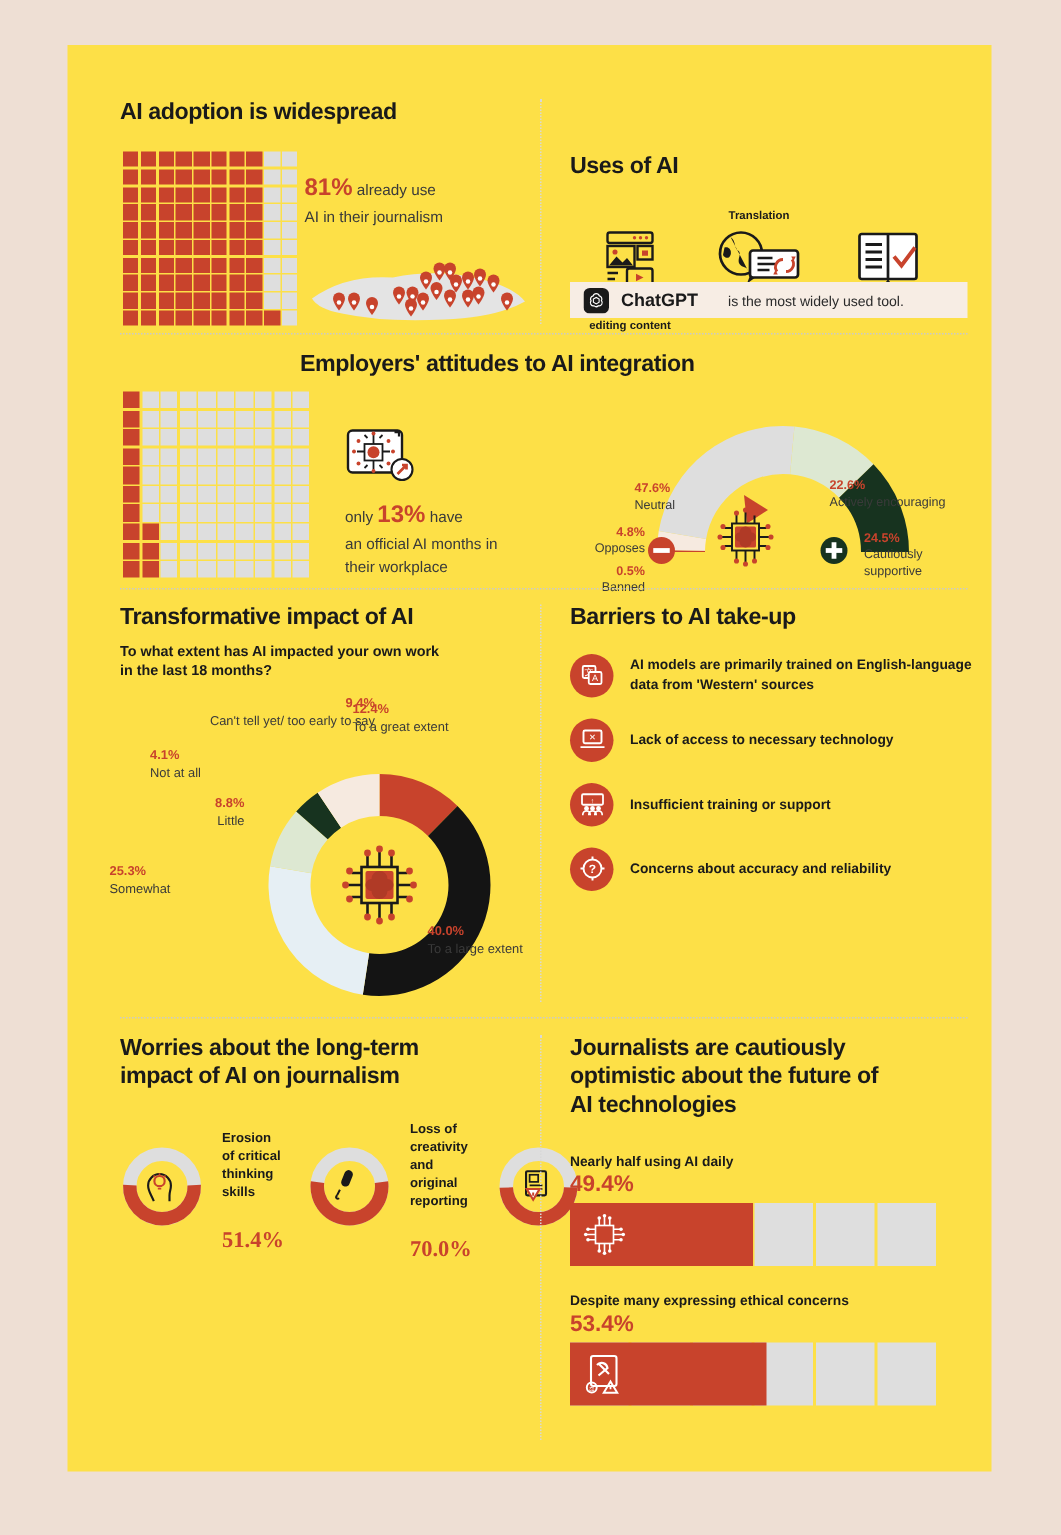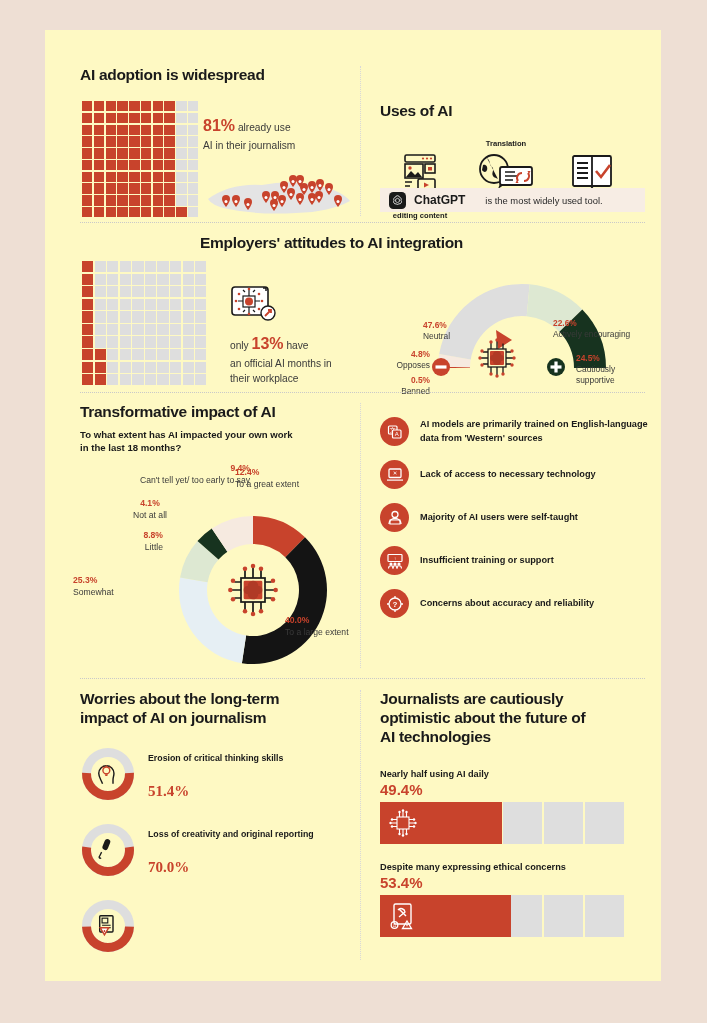--- a/index.html
+++ b/index.html
@@ -6,21 +6,21 @@
   html, body {
     width: 707px; height: 1023px;
     background: #EEDFD4;
     font-family: "Liberation Sans", sans-serif;
     overflow: hidden;
   }
   #card {
     position: absolute;
     left: 45px; top: 30px;
     width: 616px; height: 951px;
-    background: #fef9c3;
+    background: #fde047;
   }
   .sec { position: absolute; }
   h2.title {
     font-size: 15.5px; font-weight: bold; color: #1A1A1A;
     letter-spacing: -0.3px; line-height: 1.22;
   }
   .sub {
     font-size: 9.6px; font-weight: bold; color: #1A1A1A;
     line-height: 1.35; margin-top: 7px;
   }
@@ -616,39 +616,40 @@
   </svg>
 
   <div class="dlab" style="left:45px; top:433px; width:160px; text-align:right;">
     <div class="p">9.4%</div>
     <div class="t">Can't tell yet/ too early to say</div>
   </div>
   <div class="dlab" style="left:190px; top:437px; width:110px;">
     <div class="p">12.4%</div>
     <div class="t">To a great extent</div>
   </div>
-  <div class="dlab" style="left:55px; top:468px; width:100px; text-align:center;">
+  <div class="dlab" style="left:55px; top:468px; width:100px; text-align:left;">
     <div class="p">4.1%</div>
     <div class="t">Not at all</div>
   </div>
   <div class="dlab" style="left:38px; top:500px; width:80px; text-align:right;">
     <div class="p">8.8%</div>
     <div class="t">Little</div>
   </div>
   <div class="dlab" style="left:28px; top:545px; width:90px; text-align:left;">
     <div class="p">25.3%</div>
     <div class="t">Somewhat</div>
   </div>
   <div class="dlab" style="left:240px; top:585px; width:70px;">
     <div class="p">40.0%</div>
     <div class="t">To a large extent</div>
   </div>
 
   <div class="vr-dot" style="left:315px; top:373px; height:265px;"></div>
   <div class="sec" style="left:335px; top:373px; width:270px;">
+    <h2 class="title">Barriers to AI take-up</h2>
     <div id="barriers-list" style="margin-top:14px; display:flex; flex-direction:column; gap:14px;">
         <div class="barrier">
           <div class="bicon">
             <svg width="20" height="20" viewBox="0 0 20 20">
               <rect x="3.5" y="4" width="8.5" height="8" rx="1" fill="none" stroke="#fff" stroke-width="1.2"></rect>
               <text x="7.7" y="10.2" font-size="6" fill="#fff" text-anchor="middle" font-family="Liberation Sans">文</text>
               <rect x="7.5" y="8" width="8.5" height="8" rx="1" fill="#C8432C" stroke="#fff" stroke-width="1.2"></rect>
               <text x="11.7" y="14.3" font-size="6" fill="#fff" text-anchor="middle" font-family="Liberation Sans">A</text>
             </svg>
           </div>
@@ -660,30 +661,20 @@
               <rect x="4" y="4" width="12" height="8.5" rx="1" fill="none" stroke="#fff" stroke-width="1.3"></rect>
               <path d="M2 14.5h16v1.2H2z" fill="#fff"></path>
               <text x="10" y="10.3" font-size="5.5" fill="#fff" text-anchor="middle" font-family="Liberation Sans">✕</text>
             </svg>
           </div>
           <div class="btext">Lack of access to necessary technology</div>
         </div>
         <div class="barrier">
           <div class="bicon">
             <svg width="20" height="20" viewBox="0 0 20 20">
-              <circle cx="10" cy="6.5" r="3" fill="none" stroke="#fff" stroke-width="1.3"></circle>
-              <path d="M4 16c0-3.4 2.7-5.5 6-5.5s6 2.1 6 5.5" fill="none" stroke="#fff" stroke-width="1.3"></path>
-              <path d="M5 12h10v4H5z" fill="none" stroke="#fff" stroke-width="1.1"></path>
-            </svg>
-          </div>
-          <div class="btext">Majority of AI users were self-taught</div>
-        </div>
-        <div class="barrier">
-          <div class="bicon">
-            <svg width="20" height="20" viewBox="0 0 20 20">
               <rect x="3" y="3.5" width="14" height="7" rx="0.8" fill="none" stroke="#fff" stroke-width="1.2"></rect>
               <text x="10" y="9" font-size="4.5" fill="#fff" text-anchor="middle" font-family="Liberation Sans">↑</text>
               <circle cx="6" cy="13" r="1.6" fill="#fff"></circle>
               <circle cx="10" cy="13" r="1.6" fill="#fff"></circle>
               <circle cx="14" cy="13" r="1.6" fill="#fff"></circle>
               <path d="M3.5 17.5c0-1.7 1.1-2.8 2.5-2.8s2.5 1.1 2.5 2.8M7.5 17.5c0-1.7 1.1-2.8 2.5-2.8s2.5 1.1 2.5 2.8M11.5 17.5c0-1.7 1.1-2.8 2.5-2.8s2.5 1.1 2.5 2.8" fill="none" stroke="#fff" stroke-width="1.1"></path>
             </svg>
           </div>
           <div class="btext">Insufficient training or support</div>
         </div>
@@ -698,21 +689,21 @@
           <div class="btext">Concerns about accuracy and reliability</div>
         </div>
       </div>
   </div>
 
   <div class="hr-dot" style="left:35px; top:648px; width:565px;"></div>
 
   <div class="sec" style="left:35px; top:660px; width:275px;">
     <h2 class="title">Worries about the long-term</h2>
     <h2 class="title">impact of AI on journalism</h2>
-    <div id="worries-list" style="margin-top:18px; display:flex; flex-direction:column; gap:16px;">
+    <div id="worries-list" style="margin-top:18px; display:flex; flex-direction:row; gap:16px;">
         <div class="worry">
           <div><svg width="56" height="56" viewBox="0 0 56 56">
               <g transform="translate(28,28)">
                 <circle r="21.5" fill="none" stroke="#DEDEDE" stroke-width="9"></circle>
                 <path d="M25.97485630163124 -1.1431710762644856A26 26 0 1 1 -25.97485630163124 -1.143171076264471L-16.98355988952812 -0.7474580114036925A17 17 0 1 0 16.98355988952812 -0.7474580114037022Z" fill="#C8432C"></path>
               </g>
               <g transform="translate(14,14) scale(0.95)">
                 <path d="M9 25c-2-5-4-7-4-11a8 8 0 0 1 16 0c0 3-1 4-1 7v4" fill="none" stroke="#1A1A1A" stroke-width="1.5"></path>
                 <circle cx="13" cy="11" r="3.6" fill="none" stroke="#C8432C" stroke-width="1.5"></circle>
                 <path d="M11.4 14.5h3.2M11.8 16.2h2.4" stroke="#C8432C" stroke-width="1.3"></path>

